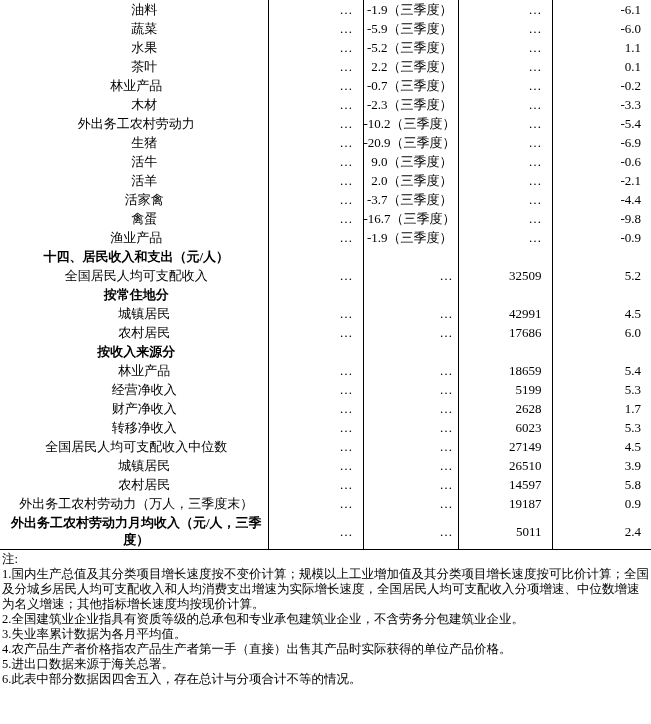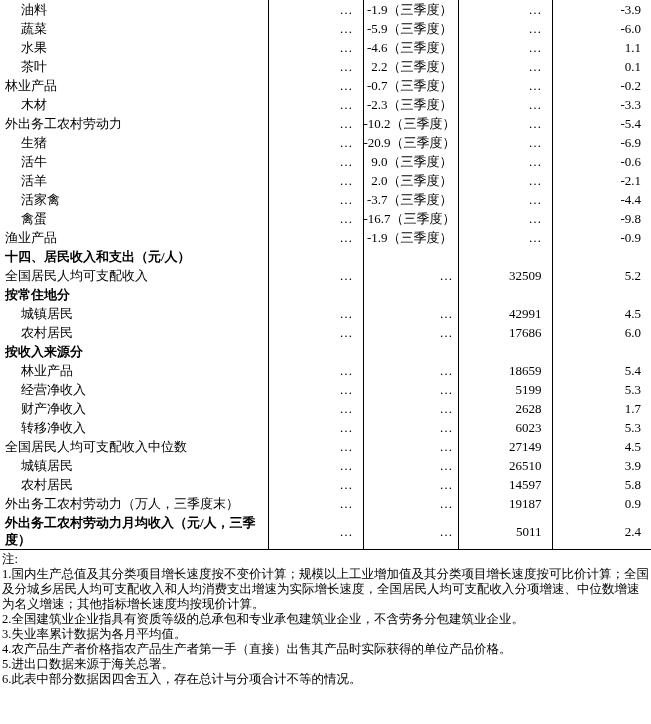--- a/index.html
+++ b/index.html
@@ -16,21 +16,21 @@
   }
   .stat-table td{
     font-size:13px;
     line-height:19px;
     height:19px;
     padding:0;
     vertical-align:middle;
     white-space:nowrap;
     overflow:hidden;
   }
-  td.lbl{text-align:left;}
+  td.lbl{text-align:center;}
   td.i0{padding-left:5px;}
   td.i1{padding-left:21px;}
   tr.sec td.lbl{font-weight:bold;}
   td.d{
     text-align:right;
     padding-right:10px;
     border-left:1px solid #000;
   }
   td.q{padding-right:5px;}
   tr.wrap td{height:auto;}
@@ -52,33 +52,33 @@
       <col style="width:95px">
       <col style="width:94px">
       <col style="width:99px">
   </colgroup>
   <tbody>
     <tr>
         <td class="lbl i1">油料</td>
         <td class="d">…</td>
         <td class="d q">-1.9（三季度）</td>
         <td class="d">…</td>
-        <td class="d">-3.9</td>
+        <td class="d">-6.1</td>
       </tr>
     <tr>
         <td class="lbl i1">蔬菜</td>
         <td class="d">…</td>
         <td class="d q">-5.9（三季度）</td>
         <td class="d">…</td>
         <td class="d">-6.0</td>
       </tr>
     <tr>
         <td class="lbl i1">水果</td>
         <td class="d">…</td>
-        <td class="d q">-4.6（三季度）</td>
+        <td class="d q">-5.2（三季度）</td>
         <td class="d">…</td>
         <td class="d">1.1</td>
       </tr>
     <tr>
         <td class="lbl i1">茶叶</td>
         <td class="d">…</td>
         <td class="d q">2.2（三季度）</td>
         <td class="d">…</td>
         <td class="d">0.1</td>
       </tr>

